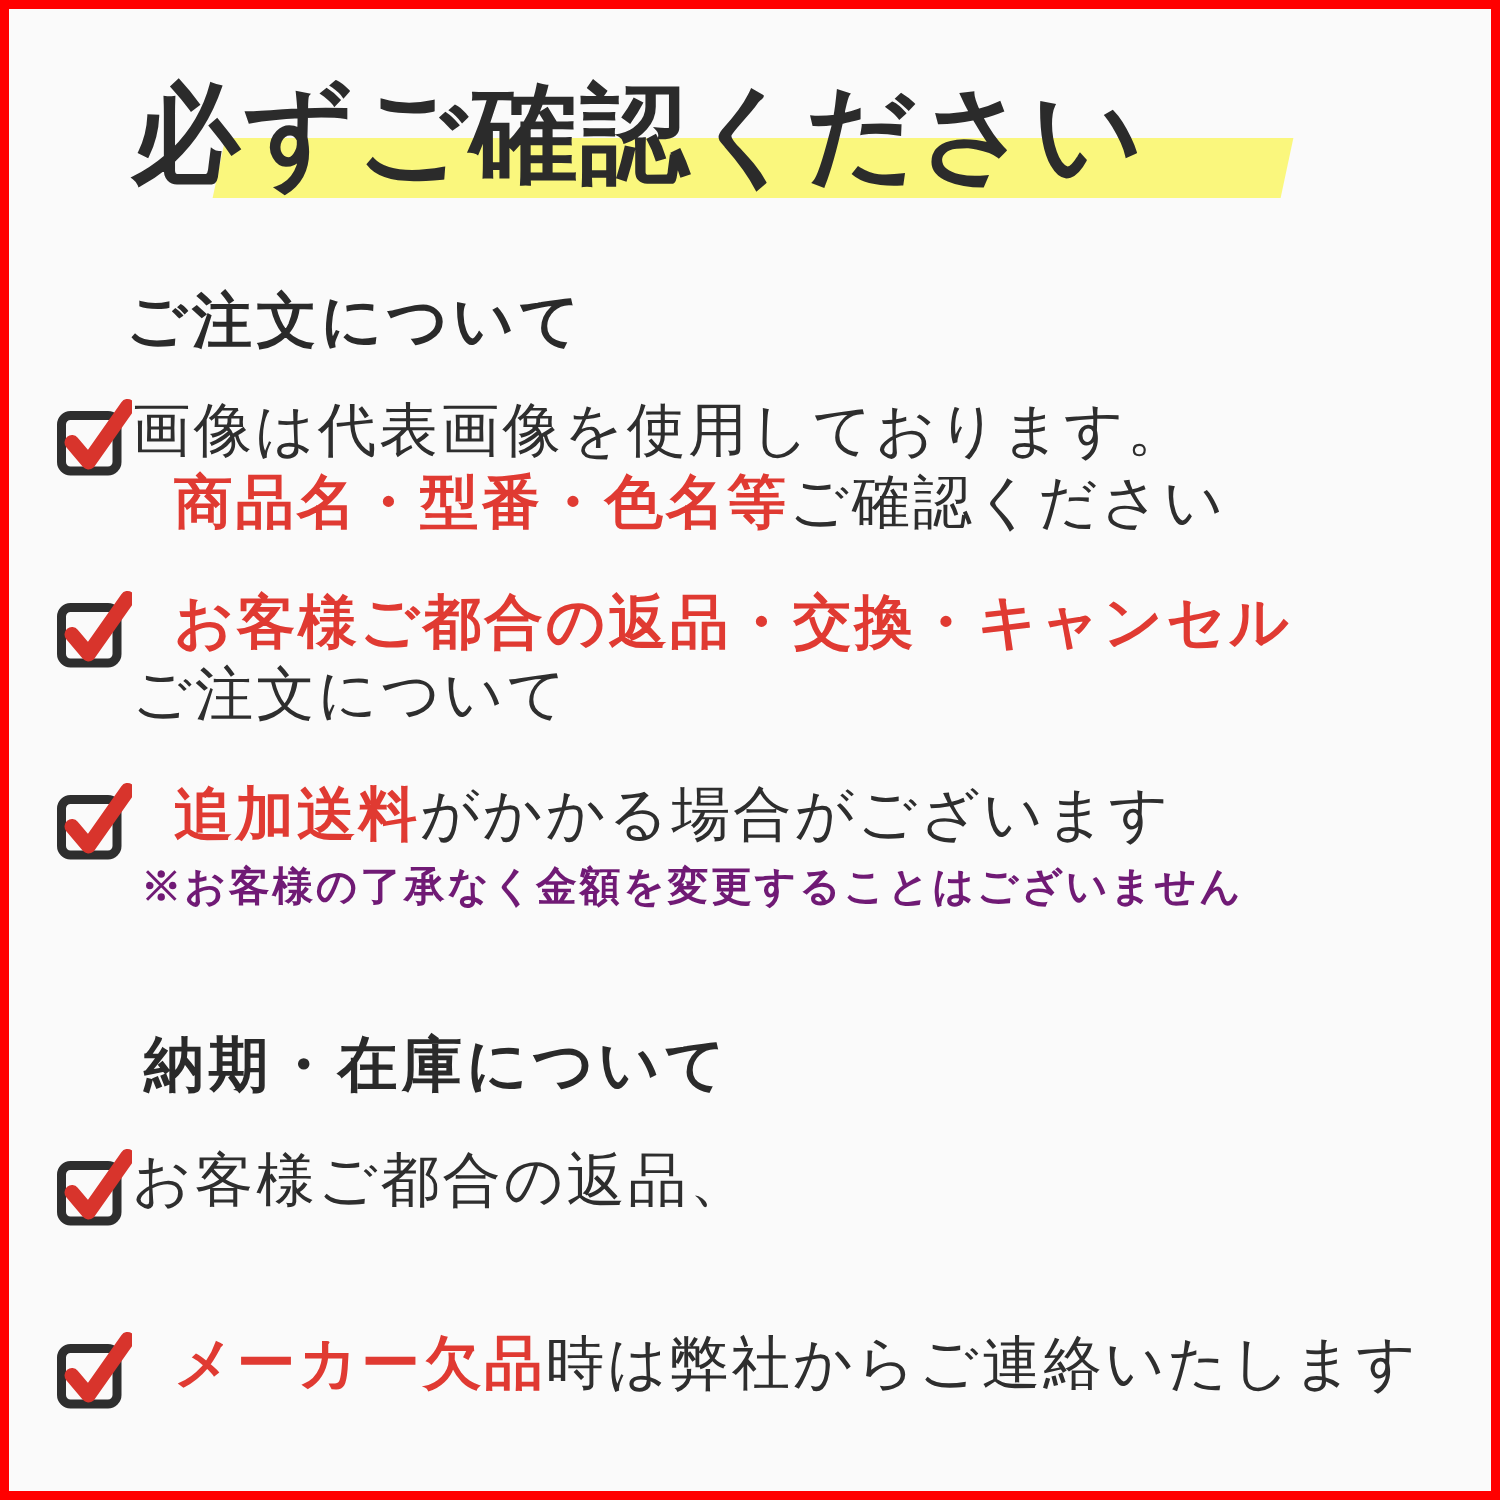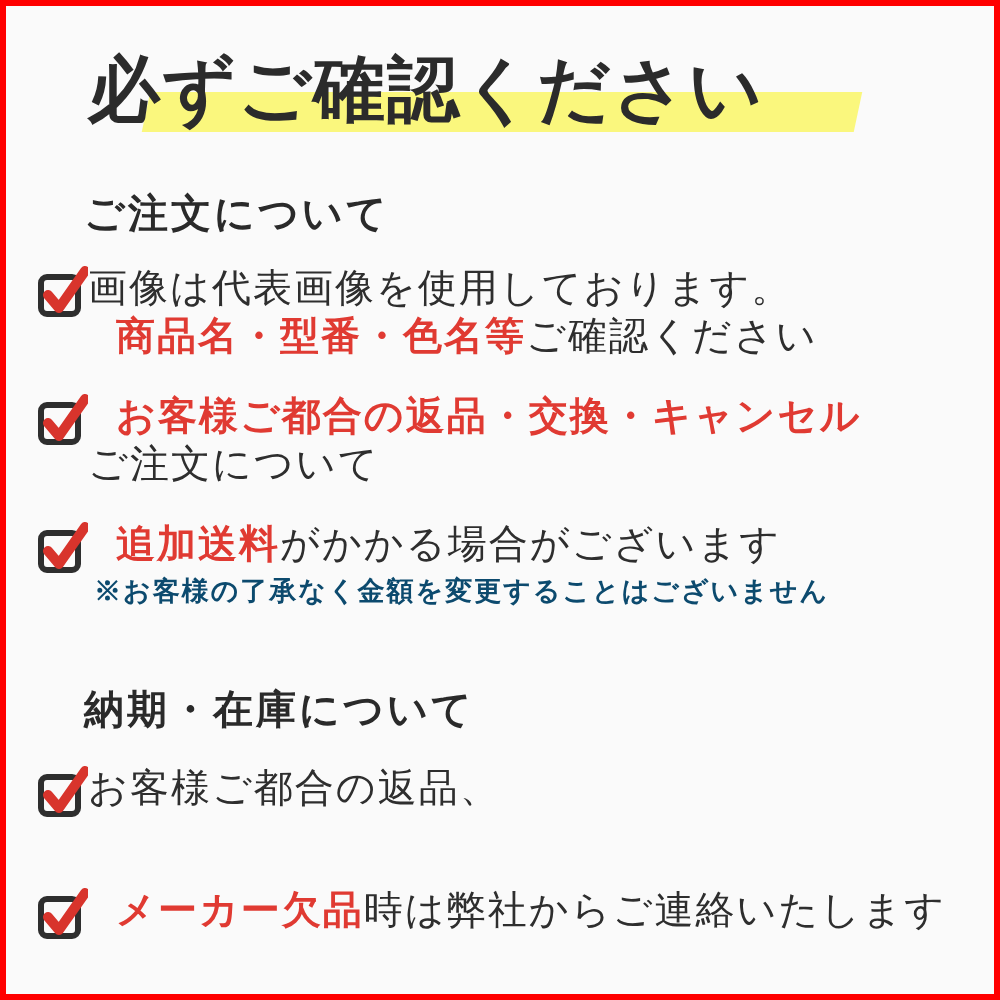--- a/index.html
+++ b/index.html
@@ -42,21 +42,21 @@
   
   .section-heading {
     position: absolute;
     font-size: 40px;
     font-weight: bold;
     letter-spacing: 3px;
     color: #2a2a2a;
     margin-left: 44px;
   }
   #heading-order { left: 34px; top: 180px; }
-  #heading-stock { left: 34px; top: 676px; text-align: right; }
+  #heading-stock { left: 46px; top: 676px; text-align: right; }
   
   .item {
     position: absolute;
     left: 30px;
     display: flex;
     align-items: flex-start;
   }
   #item-image    { top: 256px; }
   #item-returns  { top: 384px; }
   #item-shipping { top: 512px; }
@@ -74,21 +74,21 @@
     letter-spacing: 2px;
     white-space: nowrap;
   }
   .t-black { color: #2e2e2e; font-weight: 500; }
   .t-red   { color: #e03a32; font-weight: bold; margin-left: 28px; }
   .note-line {
     font-size: 27px;
     line-height: 46px;
     letter-spacing: 2px;
     margin-left: 6px;
-    color: #0c4a6e;
+    color: #701a75;
     font-weight: bold;
     white-space: nowrap;
   }
 </style>
 </head>
 <body>
 
 <div class="frame">
 
   <div class="title-highlight"></div>

